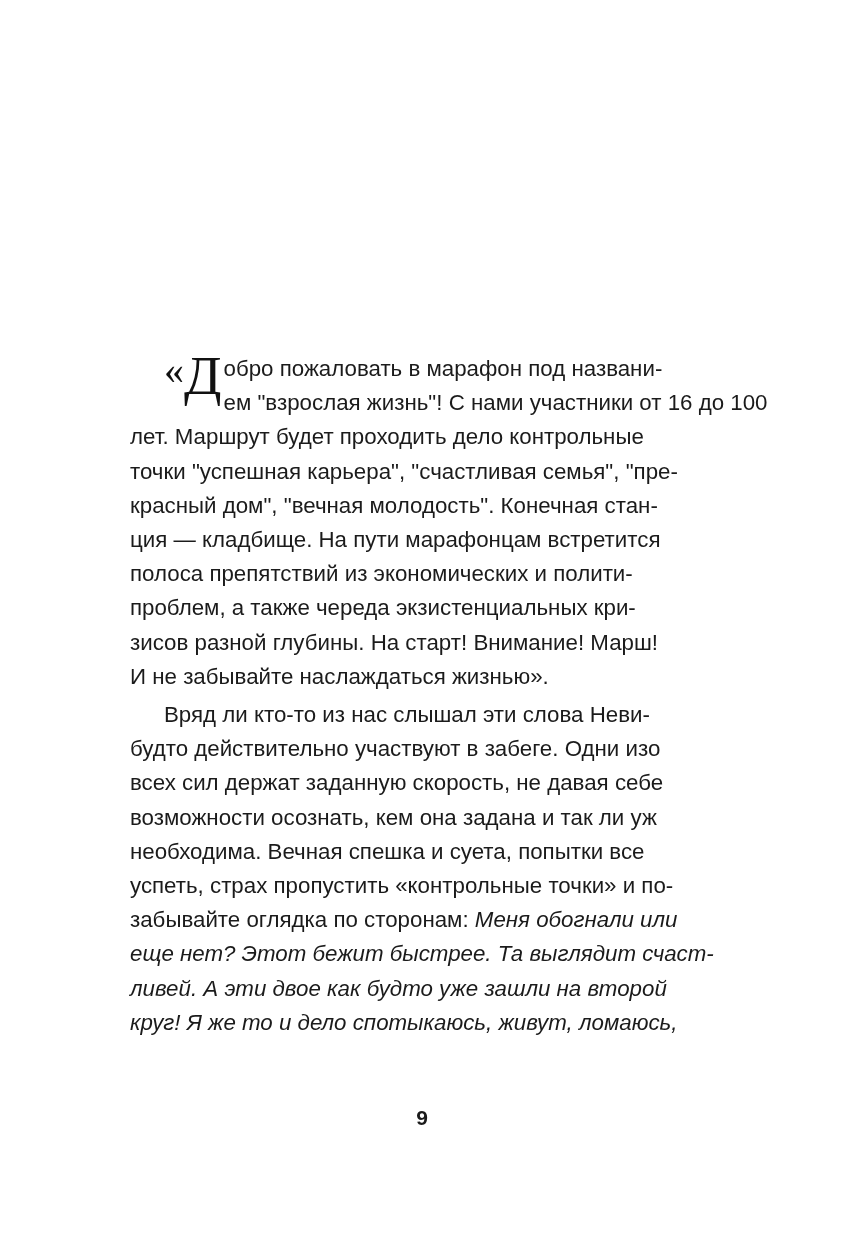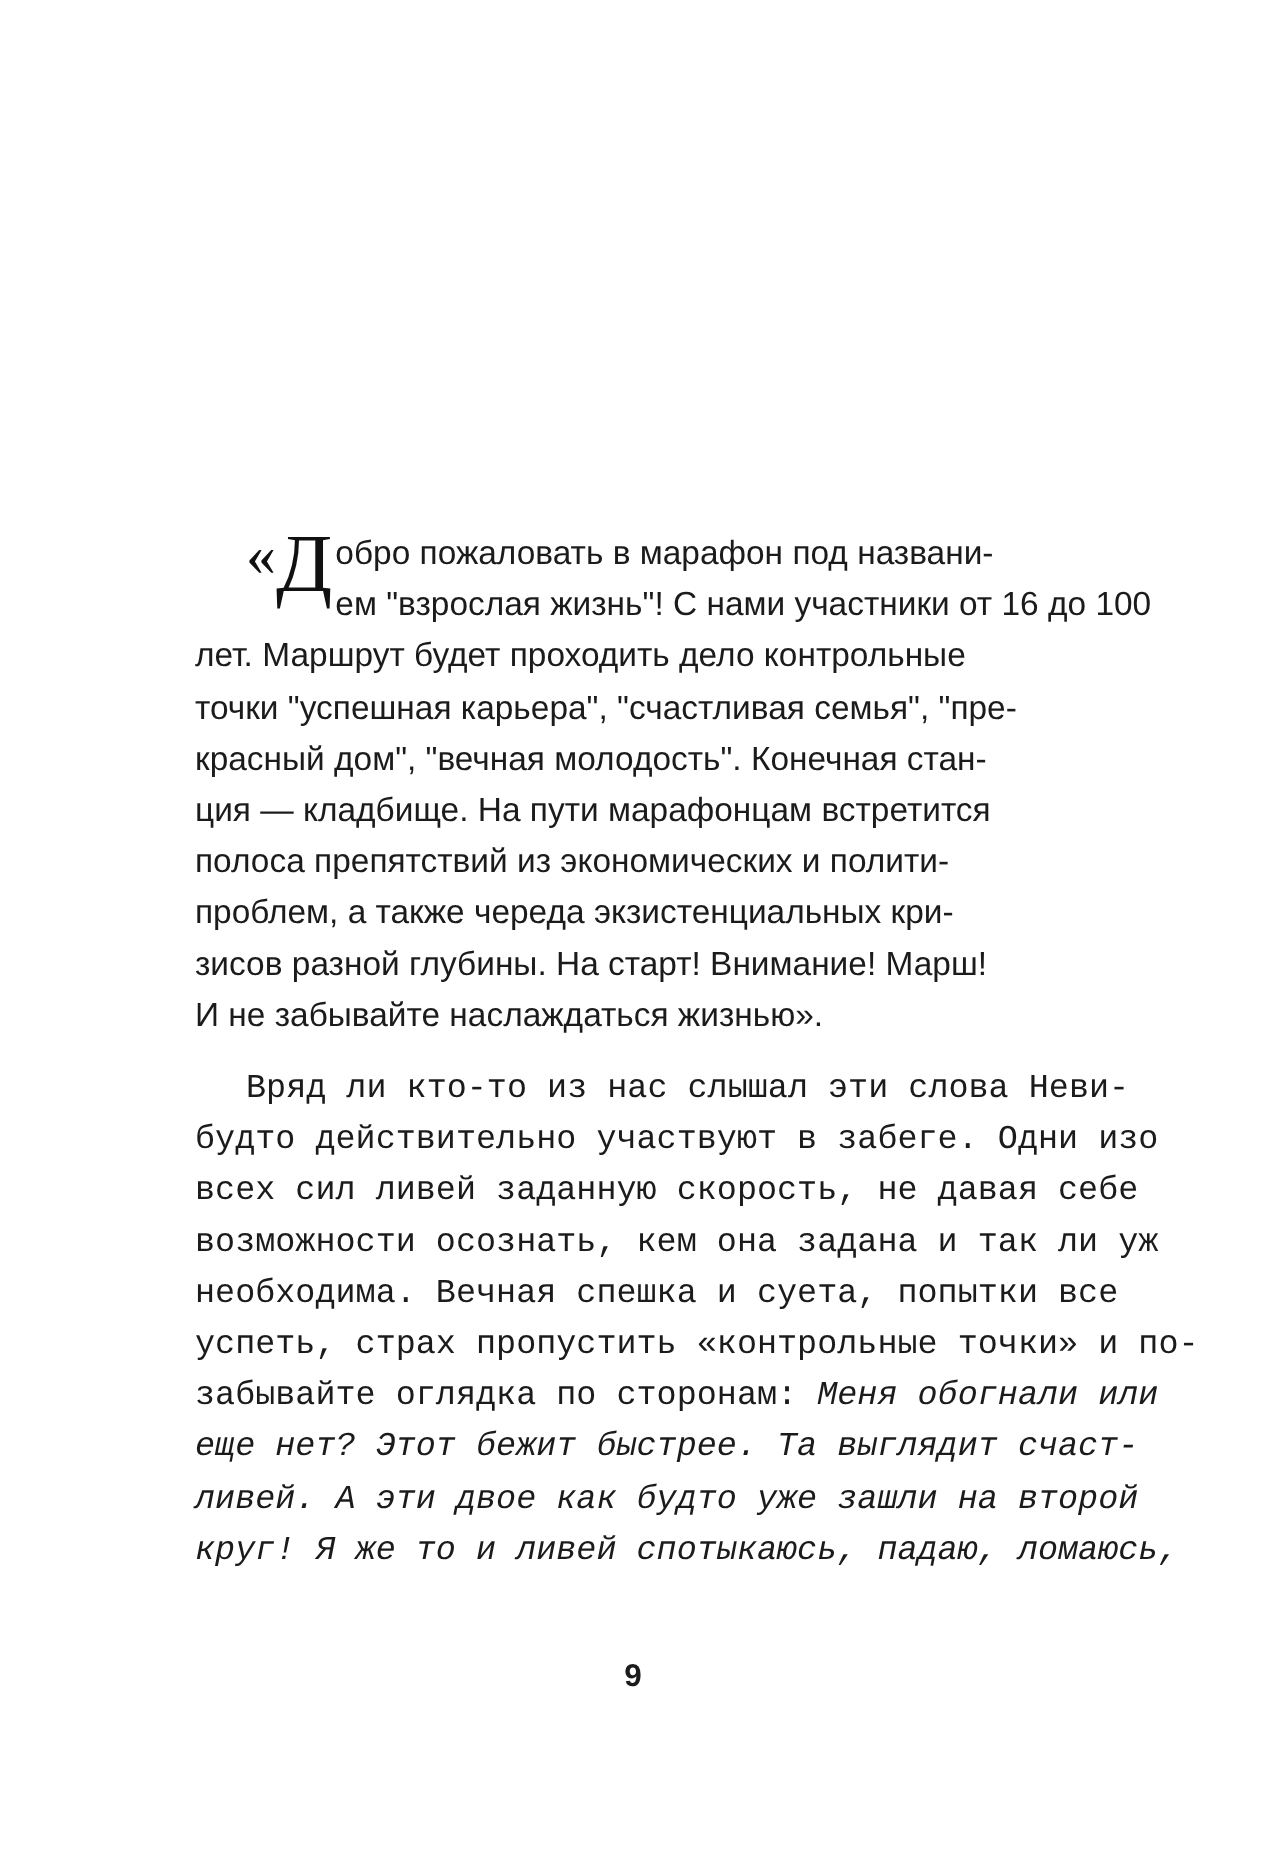--- a/index.html
+++ b/index.html
@@ -41,22 +41,21 @@
     letter-spacing: 0px;
     word-spacing: 0px;
     color: #1b1b1b;
   }
 
   .para + .para {
     text-indent: 0;
   }
 
   .para-2 {
-    margin-top: 14px;
-    font-family: Liberation Mono, monospace;
+    margin-top: 4px;
   }
 
   
   .dropcap-wrap {
     float: left;
     display: block;
     margin: 2px 2px 0 34px;
     line-height: 0.78;
   }
   .dropcap {
@@ -133,28 +132,28 @@
         <span class="line">проблем, а также череда экзистенциальных кри-</span>
         <span class="line">зисов разной глубины. На старт! Внимание! Марш!</span>
         <span class="line last">И не забывайте наслаждаться жизнью».</span>
       </span>
     </p>
 
     <p class="para para-2">
       <span class="lines">
         <span class="line"><span class="indent"></span><span>Вряд ли кто-то из нас слышал эти слова Неви-</span></span>
         <span class="line">будто действительно участвуют в забеге. Одни изо</span>
-        <span class="line">всех сил ливей заданную скорость, не давая себе</span>
+        <span class="line">всех сил держат заданную скорость, не давая себе</span>
         <span class="line">возможности осознать, кем она задана и так ли уж</span>
         <span class="line">необходима. Вечная спешка и суета, попытки все</span>
         <span class="line">успеть, страх пропустить «контрольные точки» и по-</span>
         <span class="line"><span>забывайте оглядка по сторонам: </span><span class="italic">Меня обогнали или</span></span>
         <span class="line italic">еще нет? Этот бежит быстрее. Та выглядит счаст-</span>
         <span class="line italic">ливей. А эти двое как будто уже зашли на второй</span>
-        <span class="line italic last">круг! Я же то и ливей спотыкаюсь, падаю, ломаюсь,</span>
+        <span class="line italic last">круг! Я же то и дело спотыкаюсь, живут, ломаюсь,</span>
       </span>
     </p>
 
   </div>
 
   <div class="page-number">9</div>
 
 </div>
 
 </body></html>

